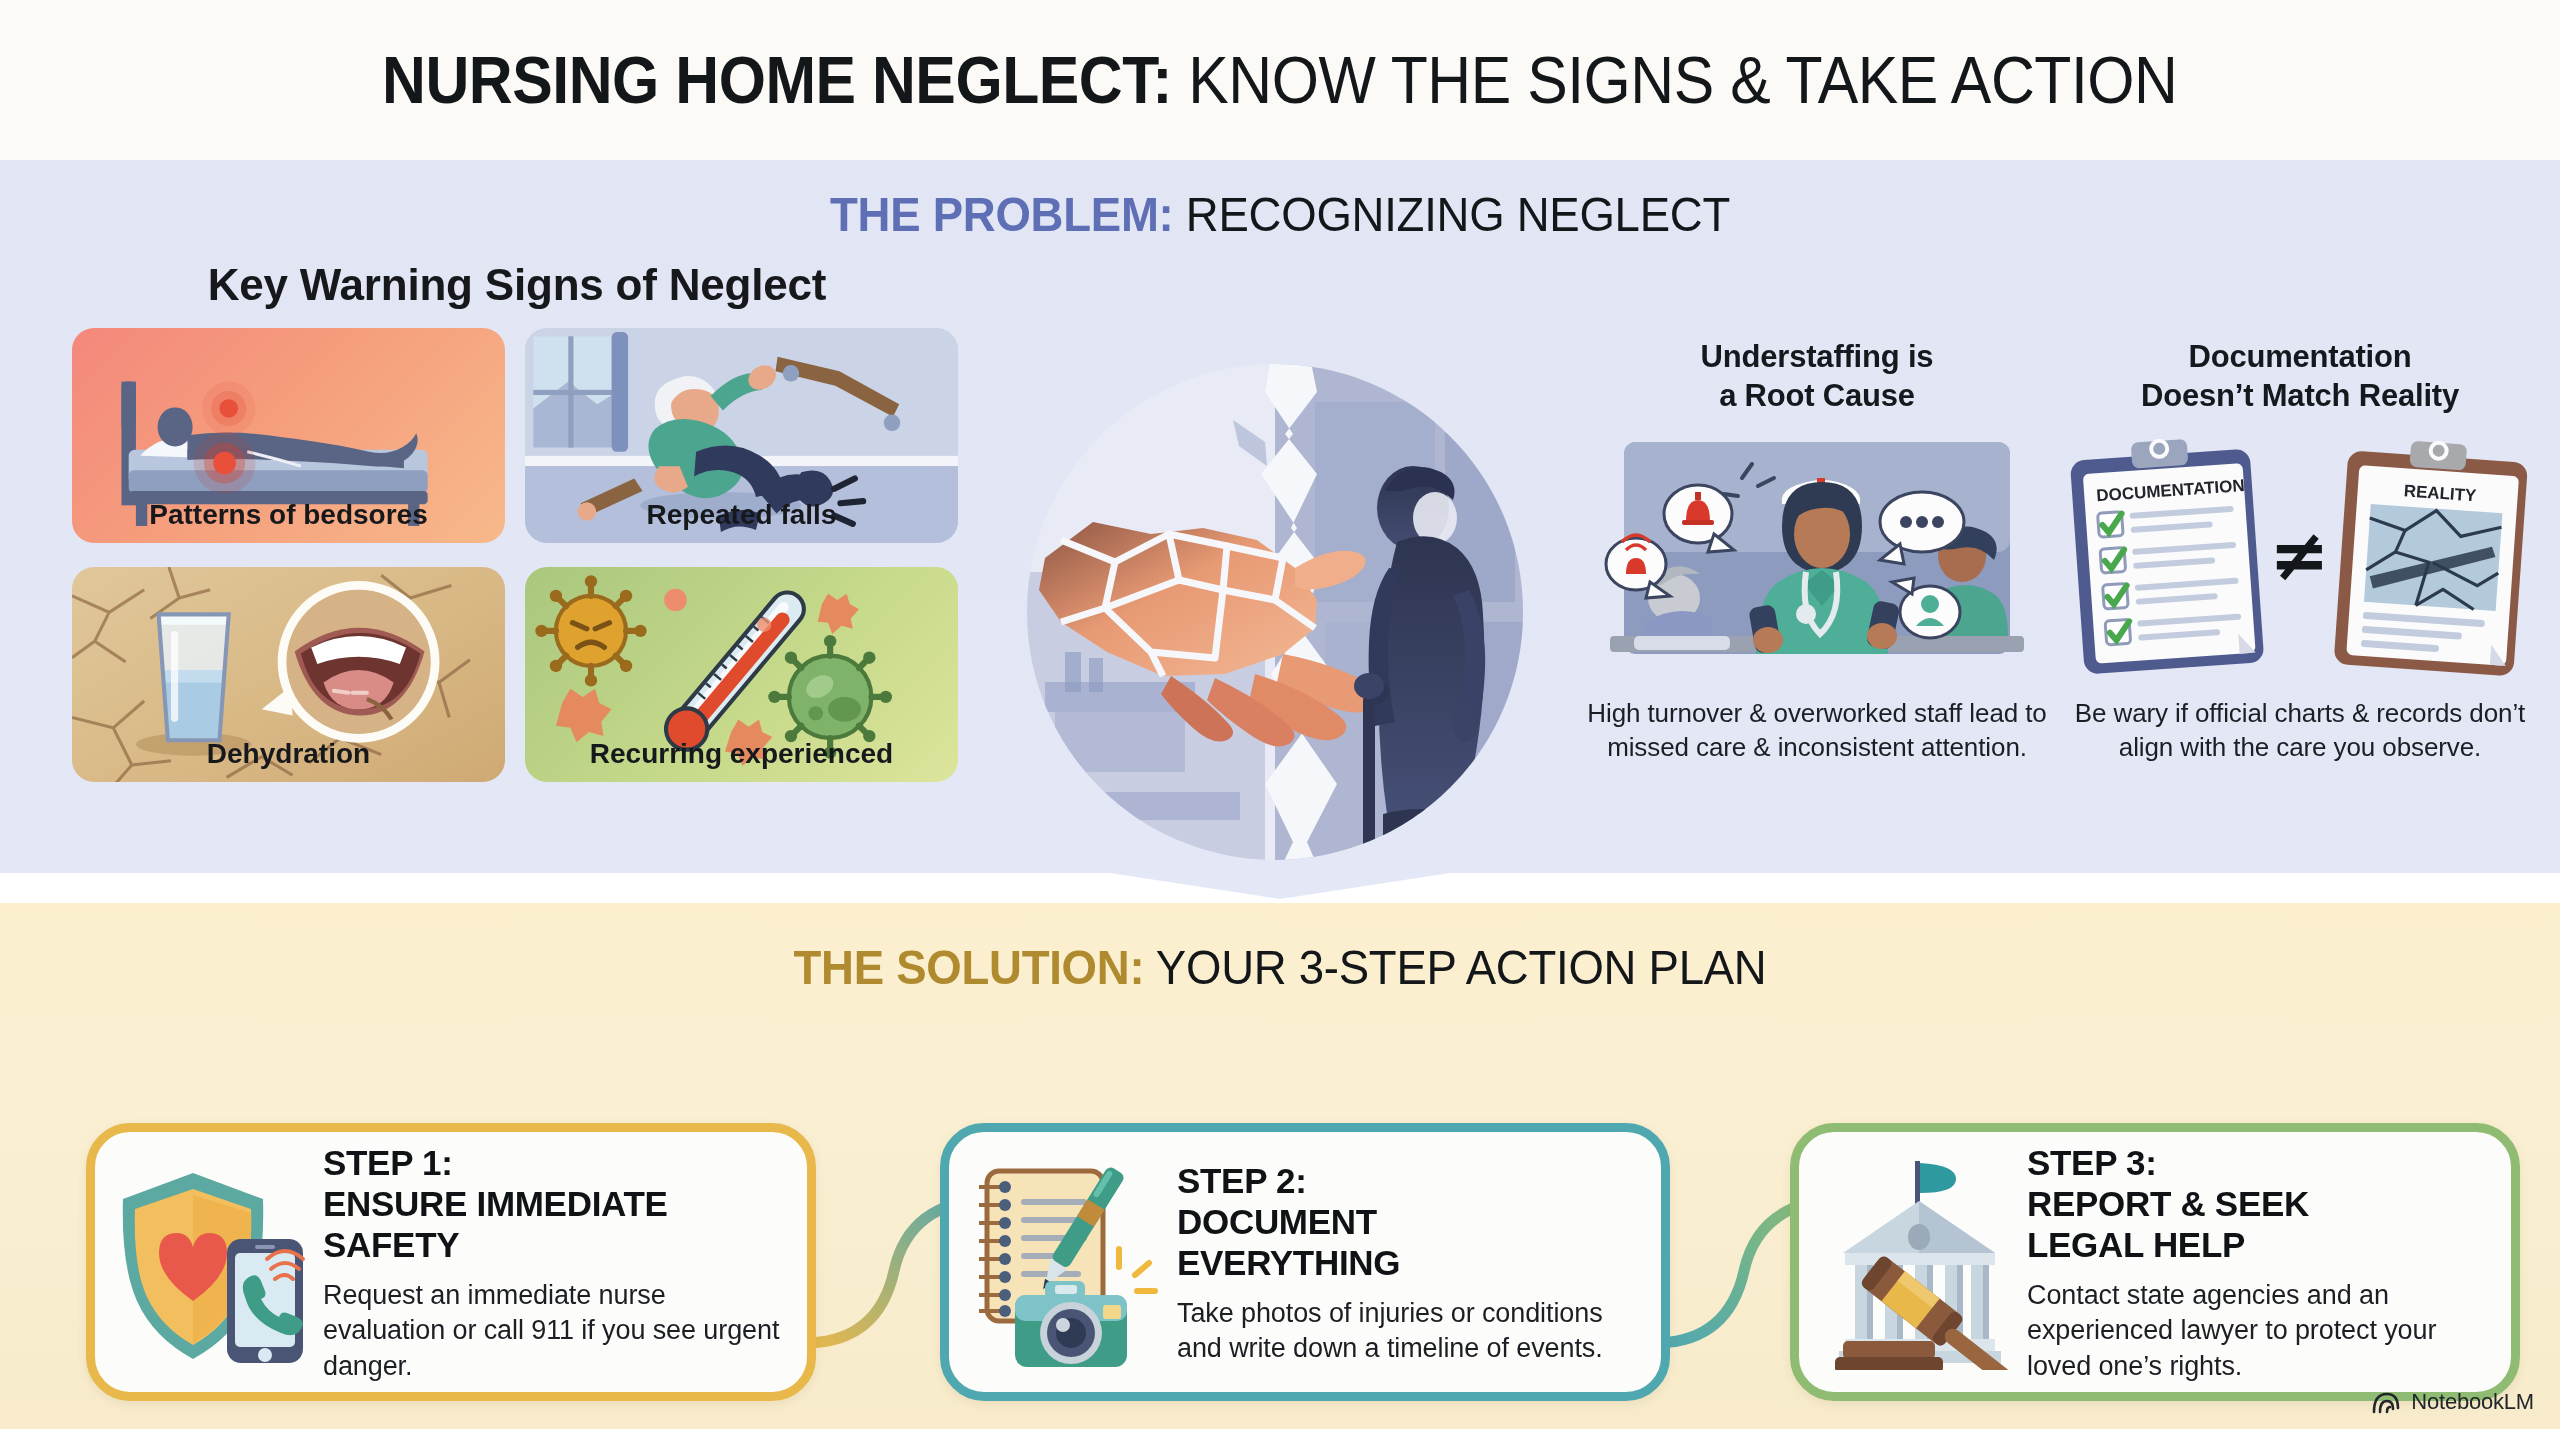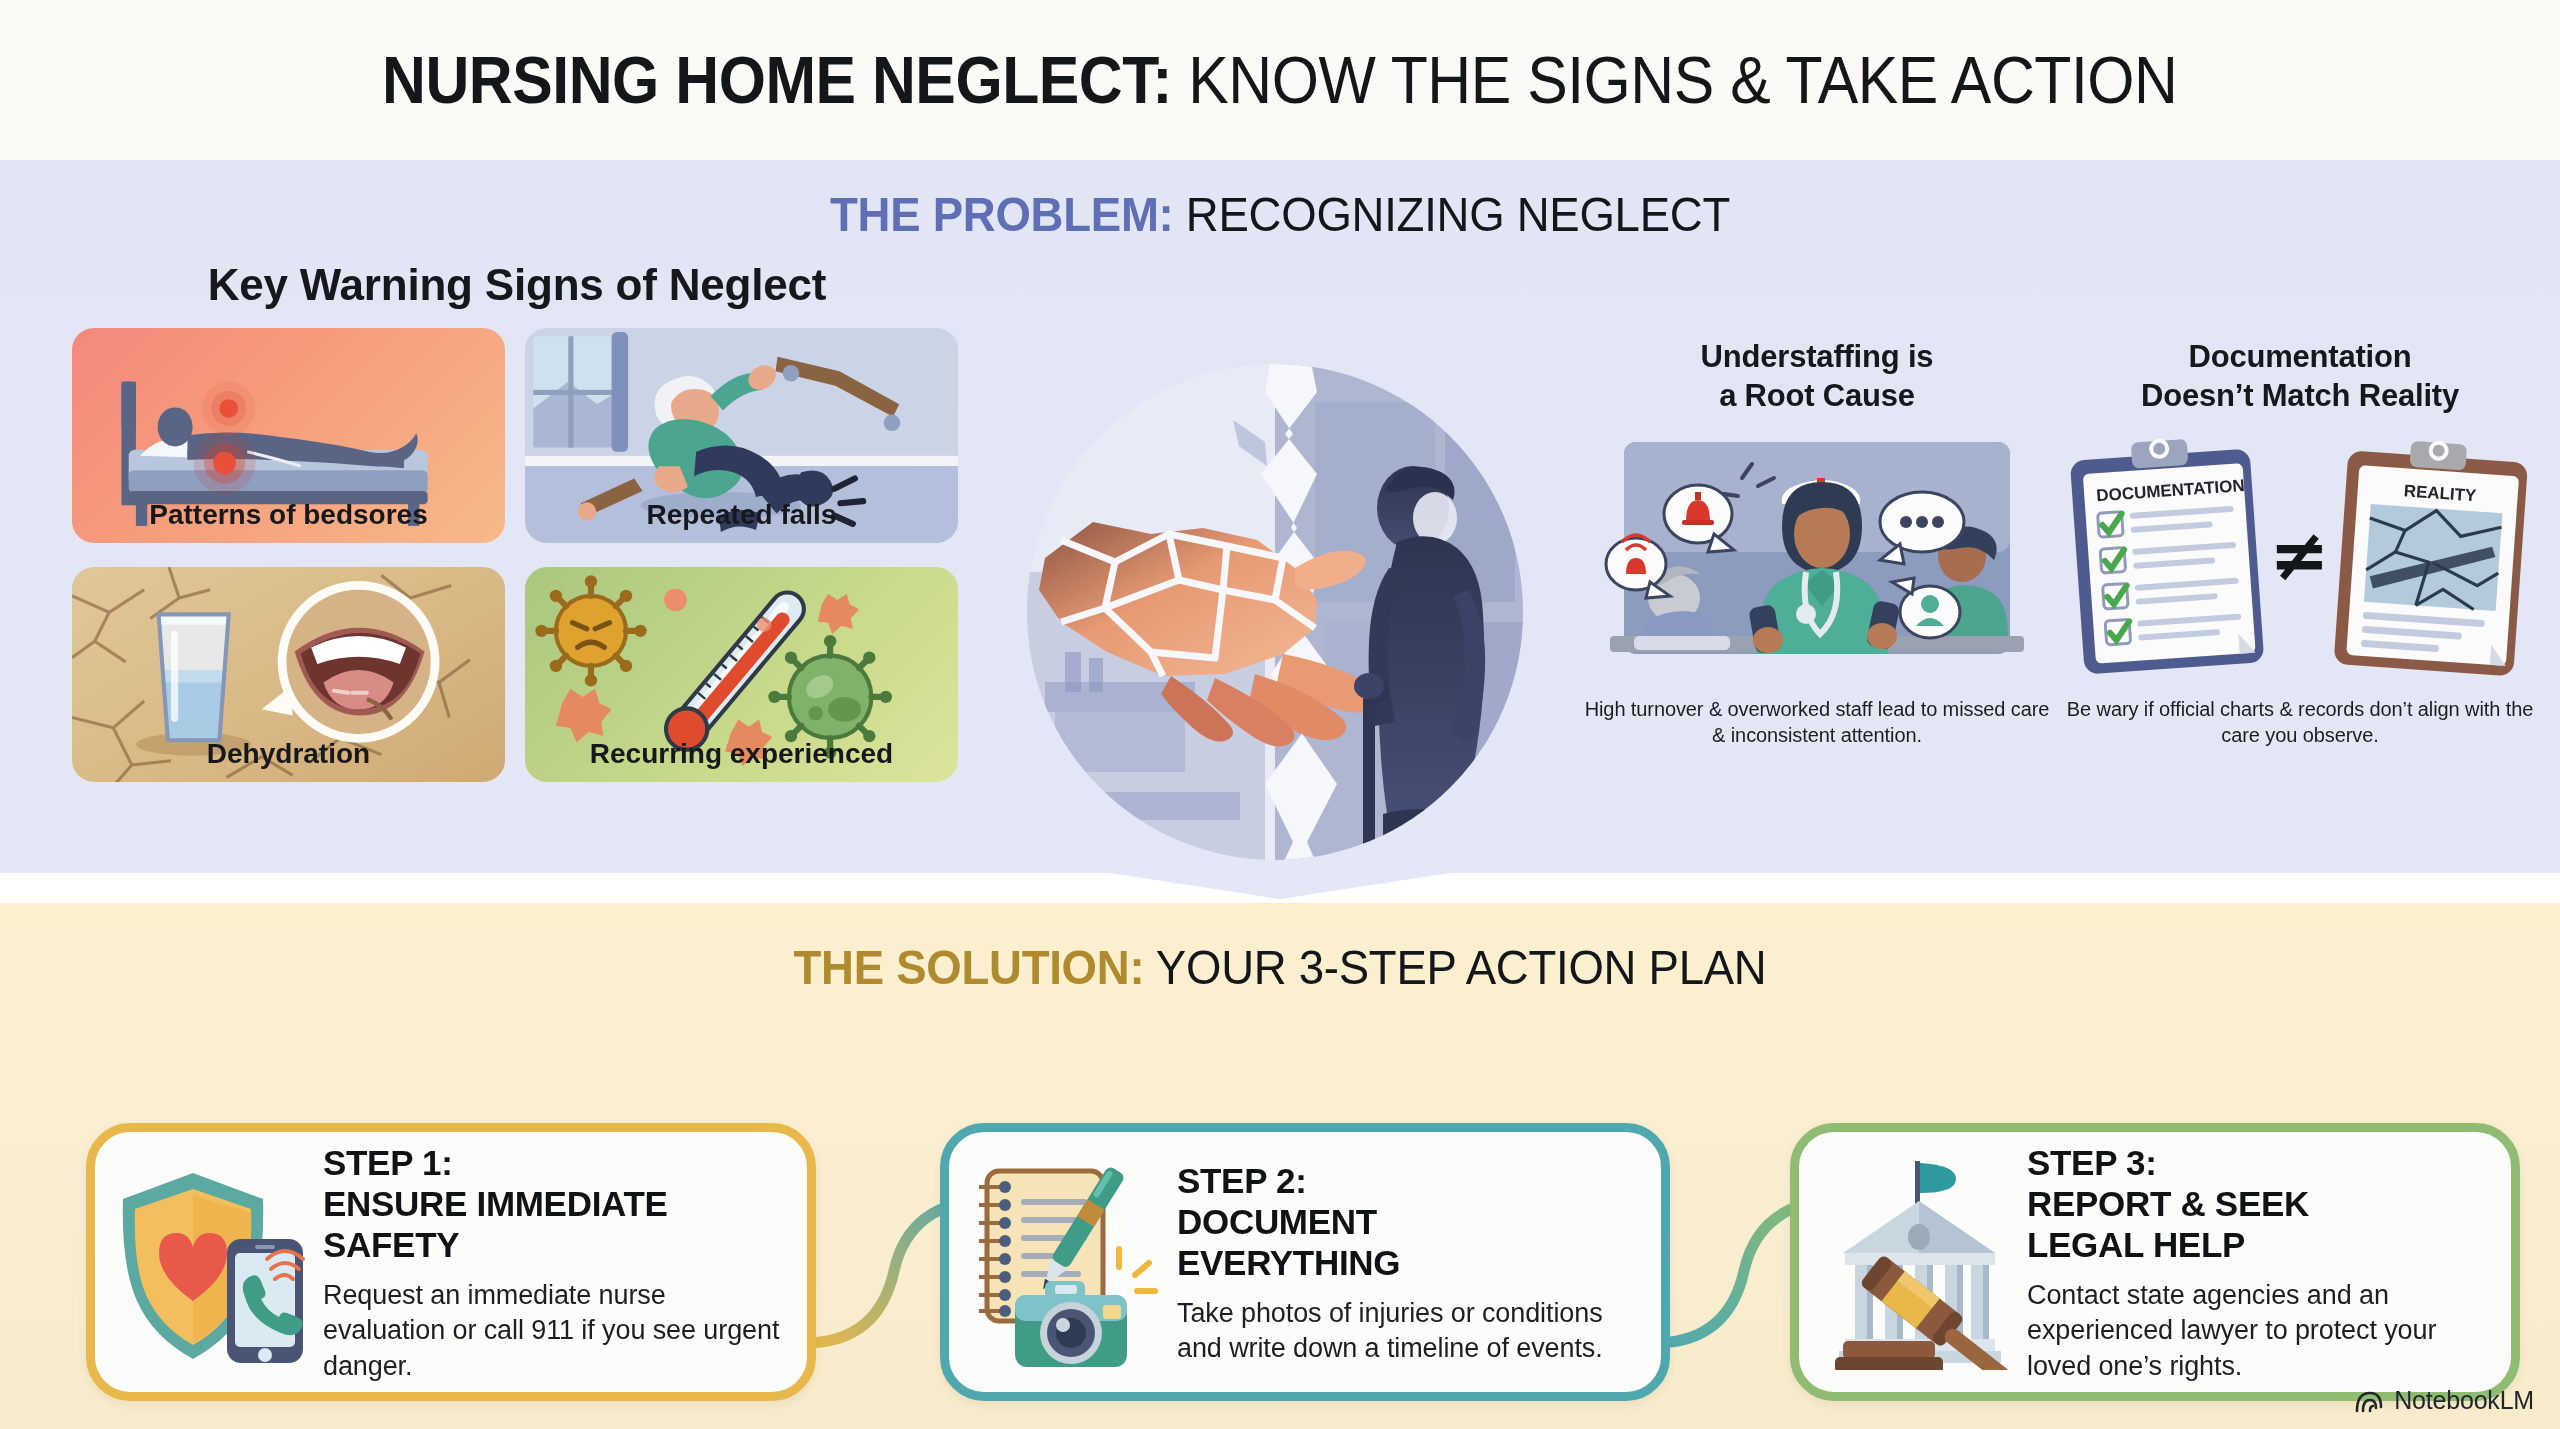--- a/index.html
+++ b/index.html
@@ -92,21 +92,21 @@
   
   .col{position:absolute;top:178px;width:470px;text-align:center;}
   .col-staff{left:1582px;}
   .col-doc{left:2055px;width:490px;}
   .col-title{
     font-size:31px;font-weight:800;color:#15181C;line-height:1.25;
     letter-spacing:-0.2px;margin-bottom:14px;
   }
   .col-art{width:100%;height:250px;position:relative;margin-bottom:16px;}
   .col-cap{
-    font-size:20px;font-weight:500;color:#1B1E23;line-height:1.32;
+    font-size:26px;font-weight:500;color:#1B1E23;line-height:1.32;
     letter-spacing:-0.1px;
   }
 
   
   .steps{position:absolute;left:0;top:220px;width:2560px;height:290px;}
   .step{
     position:absolute;top:0;width:730px;height:278px;
     background:#FCFCFA;border-radius:44px;
     display:flex;align-items:center;gap:8px;padding:18px 26px 18px 20px;
     box-shadow:0 3px 10px rgba(120,100,50,0.10);
@@ -128,21 +128,21 @@
   .connector{position:absolute;top:0;width:180px;height:290px;pointer-events:none;}
   .conn-1{left:810px;}
   .conn-2{left:1660px;}
 
   
   .footer{
     position:absolute;right:26px;bottom:14px;
     display:flex;align-items:center;gap:10px;
   }
   .footer-logo{width:30px;height:26px;}
-  .footer-label{font-size:25px;font-weight:500;color:#22252A;letter-spacing:-0.2px;}
+  .footer-label{font-size:22px;font-weight:500;color:#22252A;letter-spacing:-0.2px;}
 </style>
 </head>
 <body>
 
 <div class="header">
   <div class="header-title">
     <span class="bold">NURSING HOME NEGLECT:</span><span> KNOW THE SIGNS &amp; TAKE ACTION</span>
   </div>
 </div>
 

